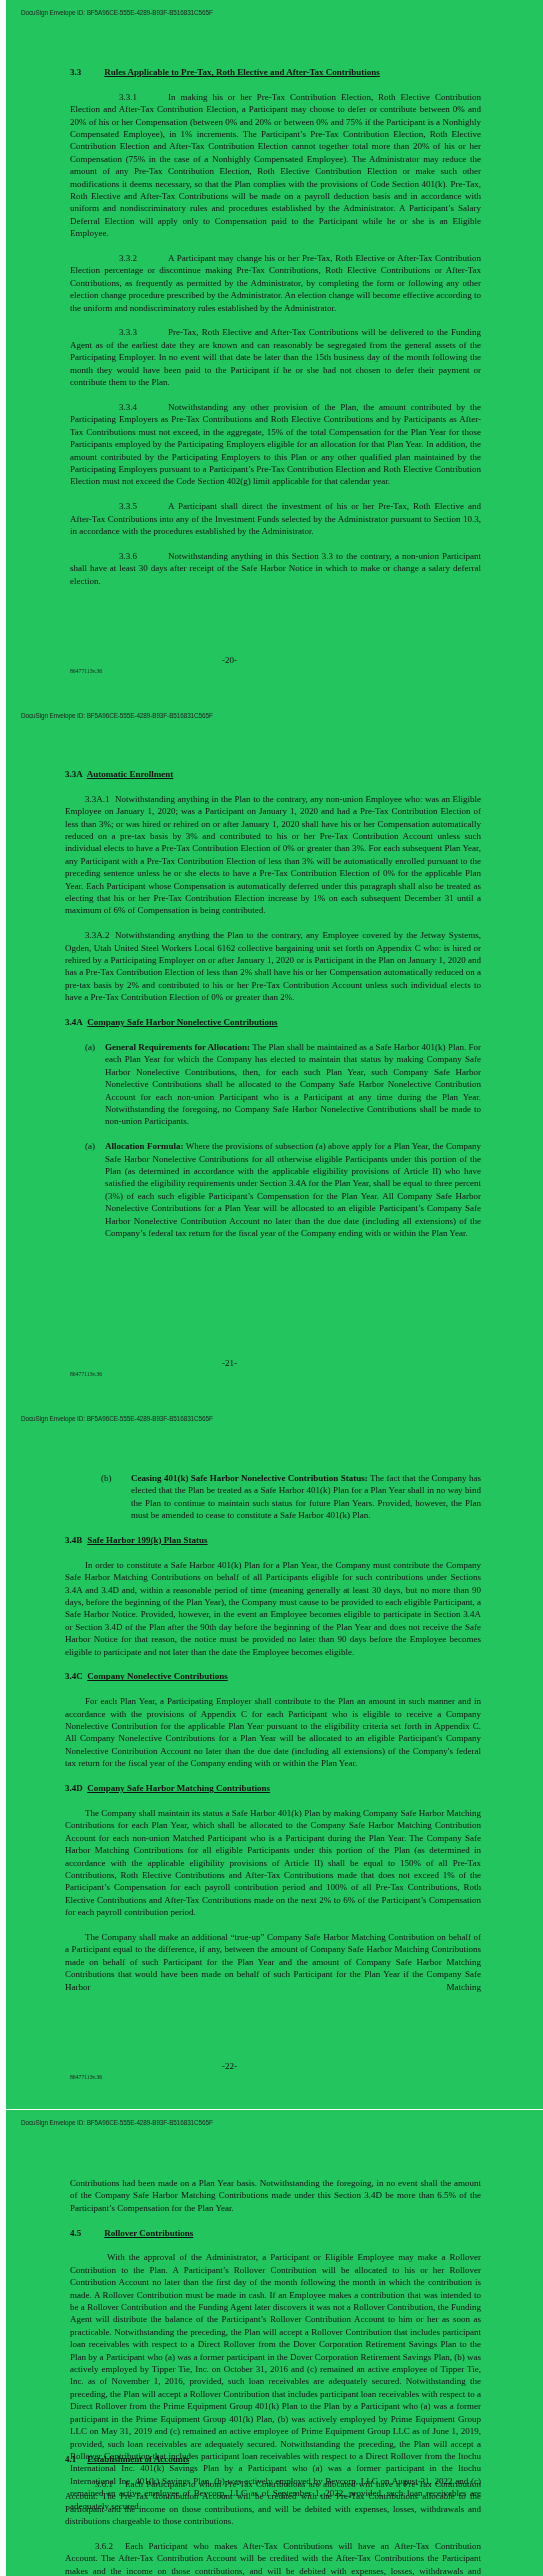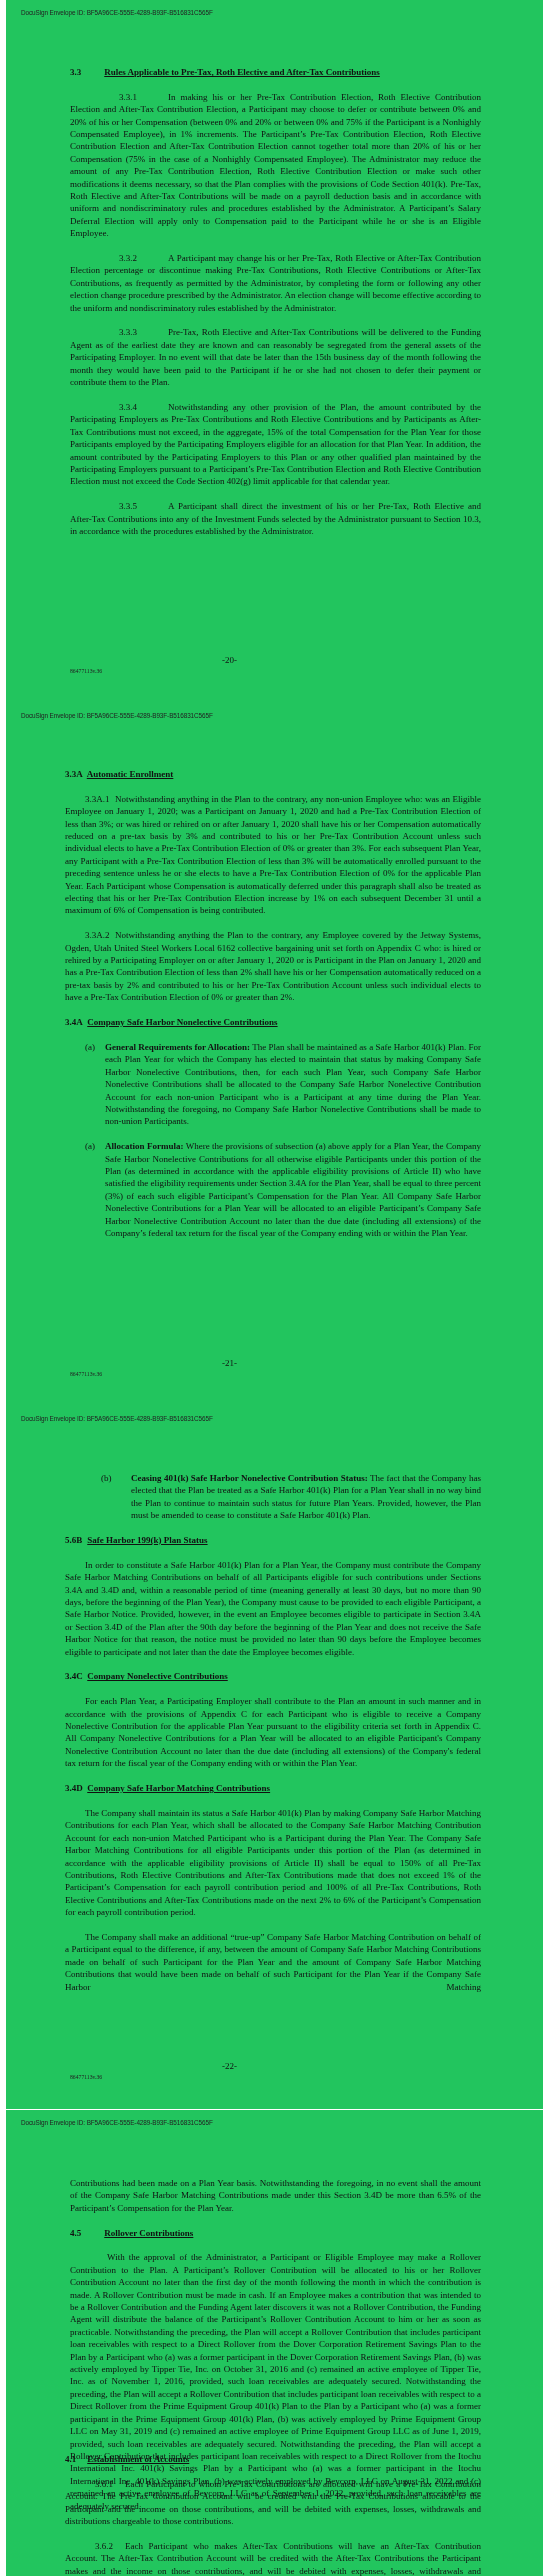--- a/index.html
+++ b/index.html
@@ -29,20 +29,21 @@
   <div class="content" style="top:66px;">
     <div class="h">
       <span class="num" style="width:32px;padding-left:0;">3.3</span>
       <span class="title">Rules Applicable to Pre-Tax, Roth Elective and After-Tax Contributions</span>
     </div>
     <p><span class="indent-num">3.3.1</span><span>In making his or her Pre-Tax Contribution Election, Roth Elective Contribution Election and After-Tax Contribution Election, a Participant may choose to defer or contribute between 0% and 20% of his or her Compensation (between 0% and 20% or between 0% and 75% if the Participant is a Nonhighly Compensated Employee), in 1% increments.  The Participant’s Pre-Tax Contribution Election, Roth Elective Contribution Election and After-Tax Contribution Election cannot together total more than 20% of his or her Compensation (75% in the case of a Nonhighly Compensated Employee).  The Administrator may reduce the amount of any Pre-Tax Contribution Election, Roth Elective Contribution Election or make such other modifications it deems necessary, so that the Plan complies with the provisions of Code Section 401(k).  Pre-Tax, Roth Elective and After-Tax Contributions will be made on a payroll deduction basis and in accordance with uniform and nondiscriminatory rules and procedures established by the Administrator.  A Participant’s Salary Deferral Election will apply only to Compensation paid to the Participant while he or she is an Eligible Employee.</span></p>
     <p><span class="indent-num">3.3.2</span><span>A Participant may change his or her Pre-Tax, Roth Elective or After-Tax Contribution Election percentage or discontinue making Pre-Tax Contributions, Roth Elective Contributions or After-Tax Contributions, as frequently as permitted by the Administrator, by completing the form or following any other election change procedure prescribed by the Administrator.  An election change will become effective according to the uniform and nondiscriminatory rules established by the Administrator.</span></p>
     <p><span class="indent-num">3.3.3</span><span>Pre-Tax, Roth Elective and After-Tax Contributions will be delivered to the Funding Agent as of the earliest date they are known and can reasonably be segregated from the general assets of the Participating Employer.  In no event will that date be later than the 15th business day of the month following the month they would have been paid to the Participant if he or she had not chosen to defer their payment or contribute them to the Plan.</span></p>
     <p><span class="indent-num">3.3.4</span><span>Notwithstanding any other provision of the Plan, the amount contributed by the Participating Employers as Pre-Tax Contributions and Roth Elective Contributions and by Participants as After-Tax Contributions must not exceed, in the aggregate, 15% of the total Compensation for the Plan Year for those Participants employed by the Participating Employers eligible for an allocation for that Plan Year.  In addition, the amount contributed by the Participating Employers to this Plan or any other qualified plan maintained by the Participating Employers pursuant to a Participant’s Pre-Tax Contribution Election and Roth Elective Contribution Election must not exceed the Code Section 402(g) limit applicable for that calendar year.</span></p>
     <p><span class="indent-num">3.3.5</span><span>A Participant shall direct the investment of his or her Pre-Tax, Roth Elective and After-Tax Contributions into any of the Investment Funds selected by the Administrator pursuant to Section 10.3, in accordance with the procedures established by the Administrator.</span></p>
+    <p><span class="indent-num">3.3.6</span><span>Notwithstanding anything in this Section 3.3 to the contrary, a non-union Participant shall have at least 30 days after receipt of the Safe Harbor Notice in which to make or change a salary deferral election.</span></p>
   </div>
   <div class="pagenum" style="top:655px;">-20-</div>
   <div class="docid" style="top:668px;">86477113v.36</div>
 </div>
 
 <div class="page" style="top:703px;">
   <div class="docusign">DocuSign Envelope ID: BF5A96CE-555E-4289-B93F-B516831C565F</div>
   <div class="content" style="left:59px;width:416px;top:65px;">
     <div class="h">
       <span class="num" style="width:20px;">3.3A</span>
@@ -68,21 +69,21 @@
 </div>
 
 <div class="page" style="top:1406px;">
   <div class="docusign">DocuSign Envelope ID: BF5A96CE-555E-4289-B93F-B516831C565F</div>
   <div class="content" style="left:59px;width:416px;top:66px;">
     <div class="sub">
       <span class="lbl" style="width:66px;padding-left:36px;">(b)</span>
       <span class="txt"><b>Ceasing 401(k) Safe Harbor Nonelective Contribution Status:</b><span> The fact that the Company has elected that the Plan be treated as a Safe Harbor 401(k) Plan for a Plan Year shall in no way bind the Plan to continue to maintain such status for future Plan Years.  Provided, however, the Plan must be amended to cease to constitute a Safe Harbor 401(k) Plan.</span></span>
     </div>
     <div class="h">
-      <span class="num" style="width:20px;">5.6B</span>
+      <span class="num" style="width:20px;">3.4B</span>
       <span class="title">Safe Harbor 199(k) Plan Status</span>
     </div>
     <p class="indent-par" style="text-indent:20px;">In order to constitute a Safe Harbor 401(k) Plan for a Plan Year, the Company must contribute the Company Safe Harbor Matching Contributions on behalf of all Participants eligible for such contributions under Sections 3.4A and 3.4D and, within a reasonable period of time (meaning generally at least 30 days, but no more than 90 days, before the beginning of the Plan Year), the Company must cause to be provided to each eligible Participant, a Safe Harbor Notice. Provided, however, in the event an Employee becomes eligible to participate in Section 3.4A or Section 3.4D of the Plan after the 90th day before the beginning of the Plan Year and does not receive the Safe Harbor Notice for that reason, the notice must be provided no later than 90 days before the Employee becomes eligible to participate and not later than the date the Employee becomes eligible.</p>
     <div class="h">
       <span class="num" style="width:20px;">3.4C</span>
       <span class="title">Company Nonelective Contributions</span>
     </div>
     <p class="indent-par" style="text-indent:20px;">For each Plan Year, a Participating Employer shall contribute to the Plan an amount in such manner and in accordance with the provisions of Appendix C for each Participant who is eligible to receive a Company Nonelective Contribution for the applicable Plan Year pursuant to the eligibility criteria set forth in Appendix C. All Company Nonelective Contributions for a Plan Year will be allocated to an eligible Participant's Company Nonelective Contribution Account no later than the due date (including all extensions) of the Company's federal tax return for the fiscal year of the Company ending with or within the Plan Year.</p>
     <div class="h">
       <span class="num" style="width:20px;">3.4D</span>

